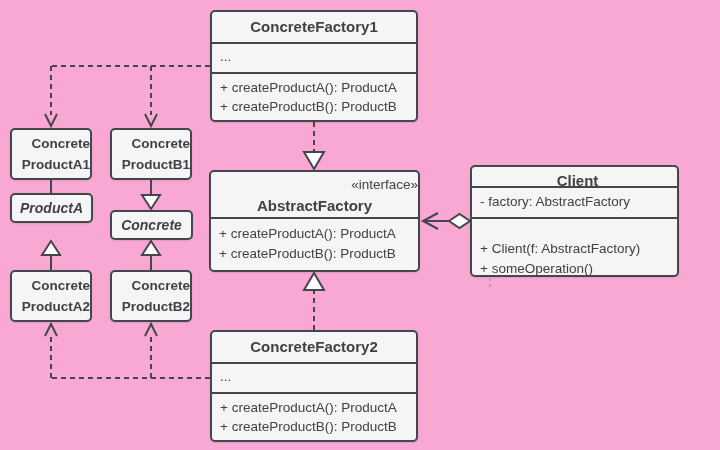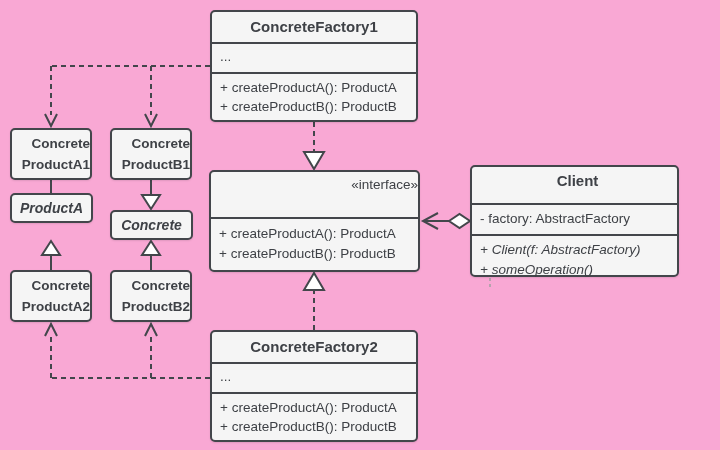--- a/index.html
+++ b/index.html
@@ -83,44 +83,45 @@
     </div>
     <div class="uml-compartment" style="height:48px;padding-top:4px;">
       <div class="uml-line" style="line-height:19px;">+ createProductA(): ProductA</div>
       <div class="uml-line" style="line-height:19px;">+ createProductB(): ProductB</div>
     </div>
   </div>
 
   <div class="uml-class" style="left:209px;top:170px;width:211px;height:102px;">
     <div style="height:45px;padding-top:3px;">
       <div class="stereotype">«interface»</div>
+      <div class="iface-title">AbstractFactory</div>
     </div>
     <div class="uml-compartment" style="height:53px;padding-top:5px;">
       <div class="uml-line" style="line-height:20px;">+ createProductA(): ProductA</div>
       <div class="uml-line" style="line-height:20px;">+ createProductB(): ProductB</div>
     </div>
   </div>
 
   <div class="uml-class" style="left:210px;top:330px;width:208px;height:112px;">
     <div class="uml-title" style="height:30px;line-height:30px;">ConcreteFactory2</div>
     <div class="uml-compartment" style="height:30px;">
       <div class="uml-line" style="line-height:26px;">...</div>
     </div>
     <div class="uml-compartment" style="height:48px;padding-top:4px;">
       <div class="uml-line" style="line-height:19px;">+ createProductA(): ProductA</div>
       <div class="uml-line" style="line-height:19px;">+ createProductB(): ProductB</div>
     </div>
   </div>
 
   <div class="uml-class" style="left:470px;top:165px;width:209px;height:112px;">
-    <div class="uml-title" style="height:36px;line-height:28px;margin-left:6px;">Client</div>
+    <div class="uml-title" style="height:19px;line-height:28px;margin-left:6px;">Client</div>
     <div class="uml-compartment" style="height:31px;">
       <div class="uml-line" style="line-height:28px;">- factory: AbstractFactory</div>
     </div>
-    <div class="uml-compartment" style="height:61px;padding-top:4px;font-style:italic;">
+    <div class="uml-compartment" style="height:61px;padding-top:20px;">
       <div class="uml-line" style="line-height:20px;">+ Client(f: AbstractFactory)</div>
       <div class="uml-line" style="line-height:20px;">+ someOperation()</div>
     </div>
   </div>
 
   <div class="uml-class" style="left:10px;top:128px;width:82px;height:52px;padding-top:3px;">
     <div class="cp-line">Concrete</div>
     <div class="cp-line">ProductA1</div>
   </div>
 

